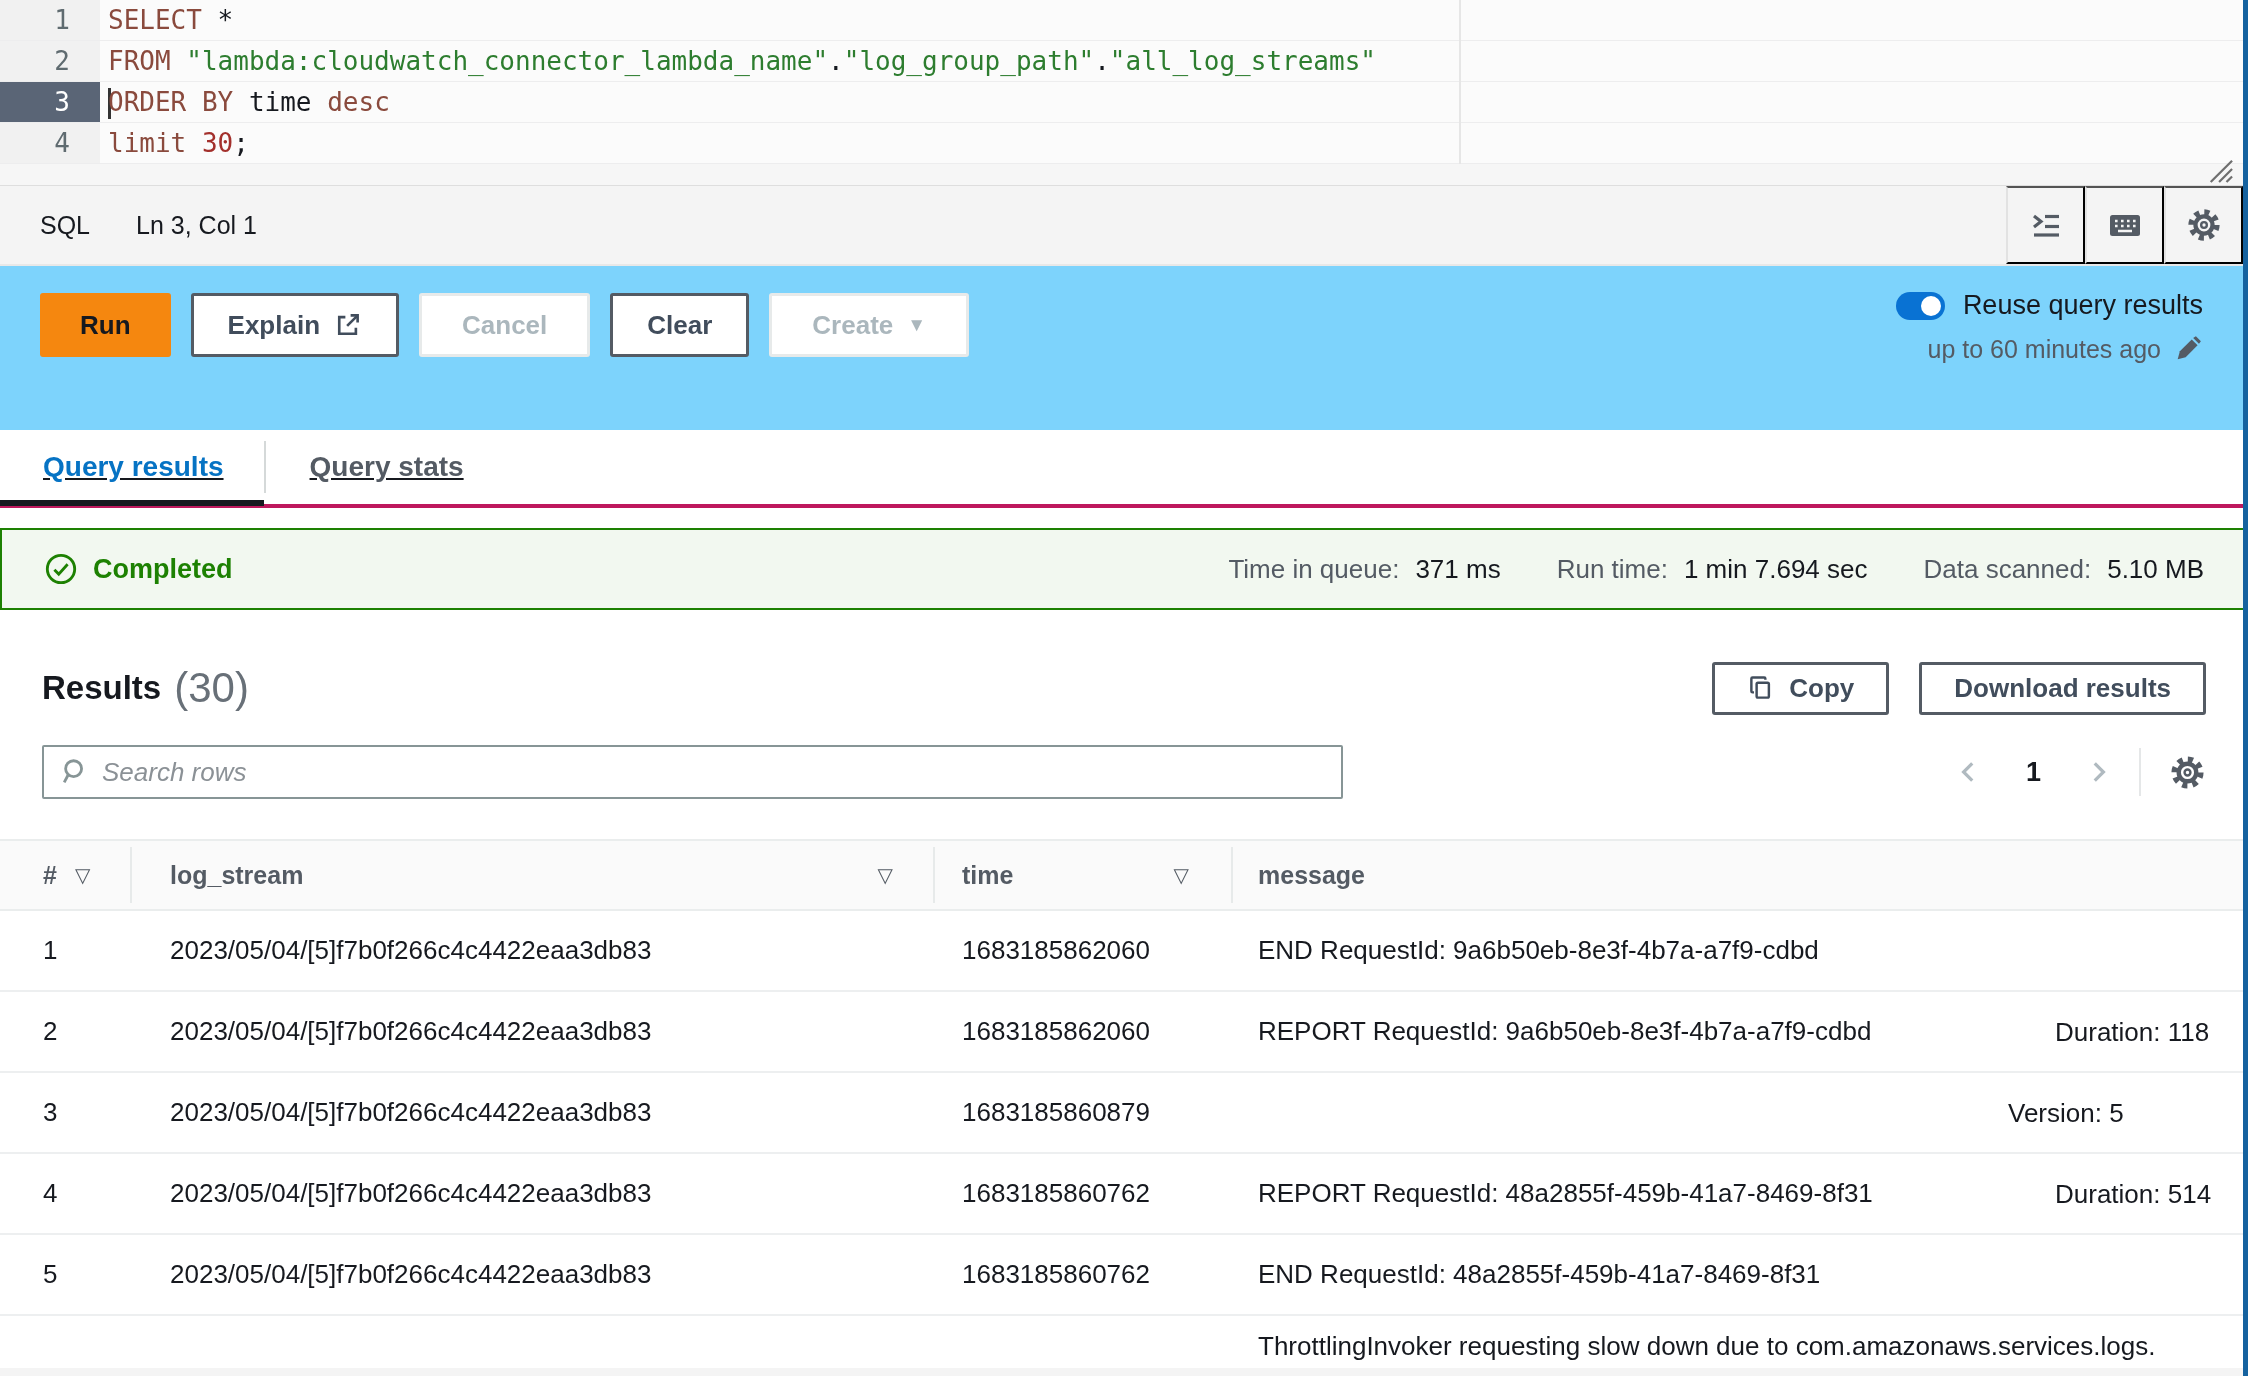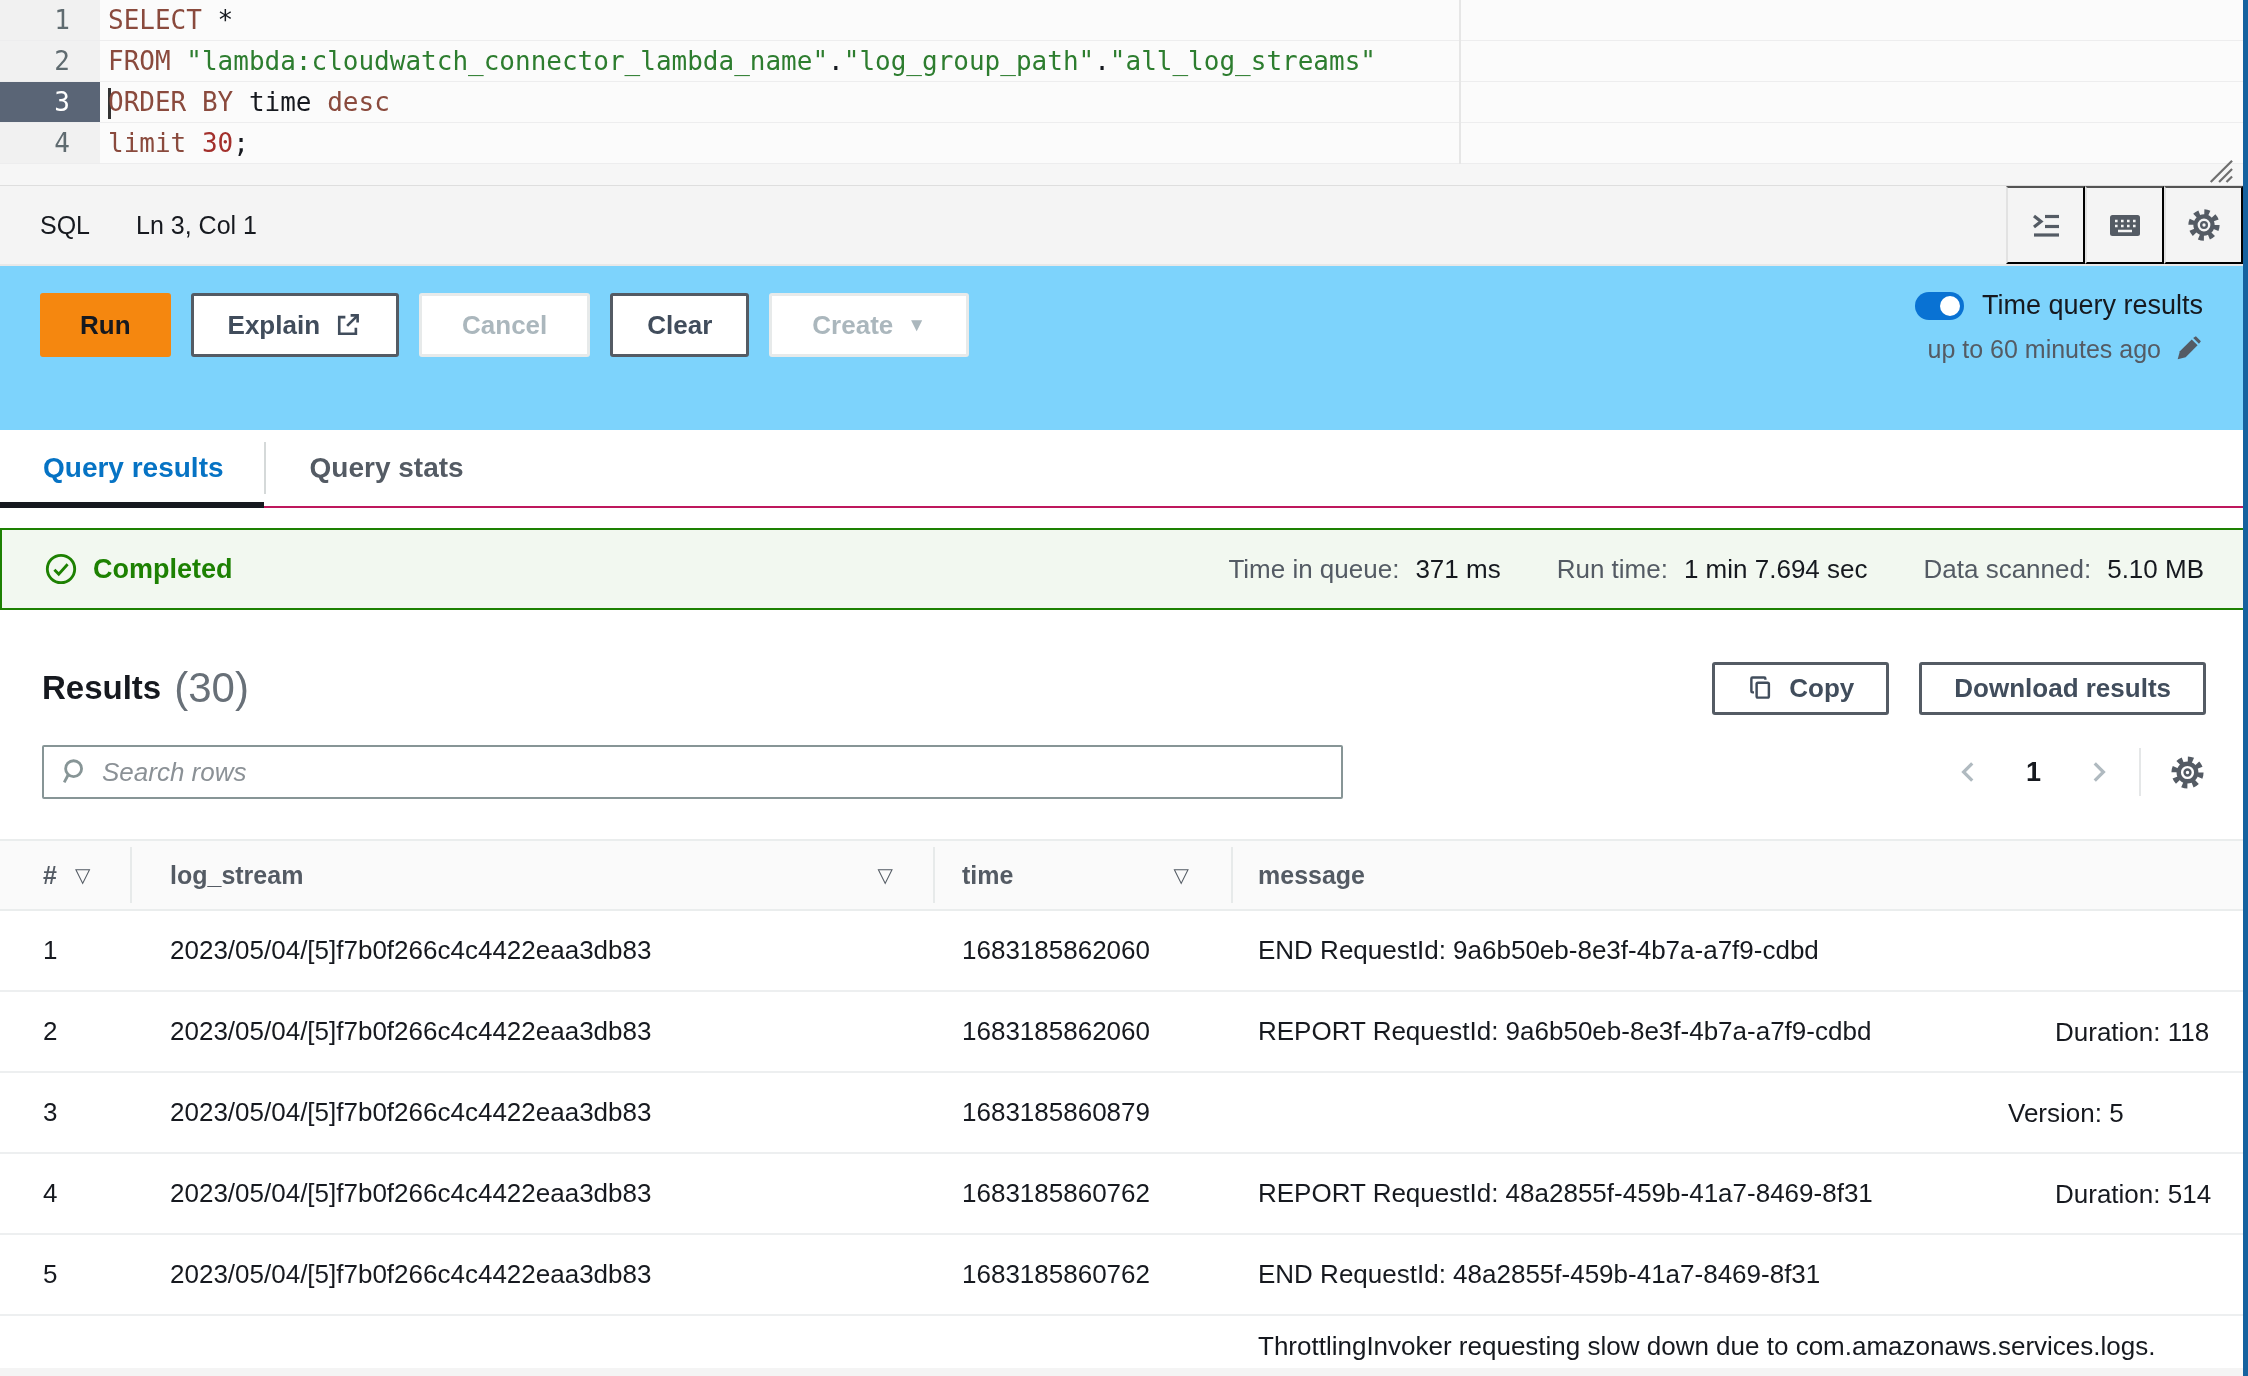--- a/index.html
+++ b/index.html
@@ -45,21 +45,21 @@
   .reuse { position:absolute; right:45px; top:24px; text-align:right; }
   .reuse-line1 { display:flex; align-items:center; justify-content:flex-end; gap:18px;
                  font-size:27px; color:#16191f; }
   .toggle { width:49px; height:28px; border-radius:14px; background:#0972d3; position:relative; cursor:pointer; }
   .toggle::after { content:''; position:absolute; right:4px; top:4px; width:20px; height:20px;
                    border-radius:50%; background:#fff; }
   .reuse-line2 { margin-top:13px; display:flex; align-items:center; justify-content:flex-end; gap:12px;
                  font-size:25px; color:#545b64; }
 
   
-  .tabs { display:flex; height:78px; border-bottom:2px solid #be185d; }
+  .tabs { display:flex; height:78px; border-bottom:4px solid #be185d;text-decoration:underline; }
   .tab { display:flex; align-items:center; font-size:28px; font-weight:bold; cursor:pointer; }
   .tab-active { color:#0673c4; padding:0 40px 0 43px; position:relative; }
   .tab-active::after { content:''; position:absolute; left:0; right:0; bottom:-2px; height:6px; background:#16191f; }
   .tab-divider { width:2px; height:52px; background:#d5d9d9; align-self:center; }
   .tab-inactive { color:#545b64; padding:0 44px; }
 
   
   .banner { margin-top:20px; height:82px; border:2.5px solid #1d8102; background:#f2f8f0;
             display:flex; align-items:center; padding:0 42px; }
   .banner-status { display:flex; align-items:center; gap:15px; color:#1d8102; font-size:27px; font-weight:600; }
@@ -199,21 +199,21 @@
     <button class="btn btn-disabled">Cancel</button>
     <button class="btn btn-normal">Clear</button>
     <button class="btn btn-disabled">
       <span>Create</span>
       <span class="caret">▼</span>
     </button>
   </div>
   <div class="reuse">
     <div class="reuse-line1">
       <span class="toggle"></span>
-      <span>Time query results</span>
+      <span>Reuse query results</span>
     </div>
     <div class="reuse-line2">
       <span>up to 60 minutes ago</span>
       <span>
         <svg viewBox="0 0 32 32" width="30" height="30">
             <path d="M5 27l2.3-8.5L20 5.8l6.2 6.2L13.5 24.7 5 27z" fill="currentColor"></path>
             <path d="M21.5 4.3l2.9-2 5.3 5.3-2 2.9-6.2-6.2z" fill="currentColor"></path>
           </svg>
       </span>
     </div>

